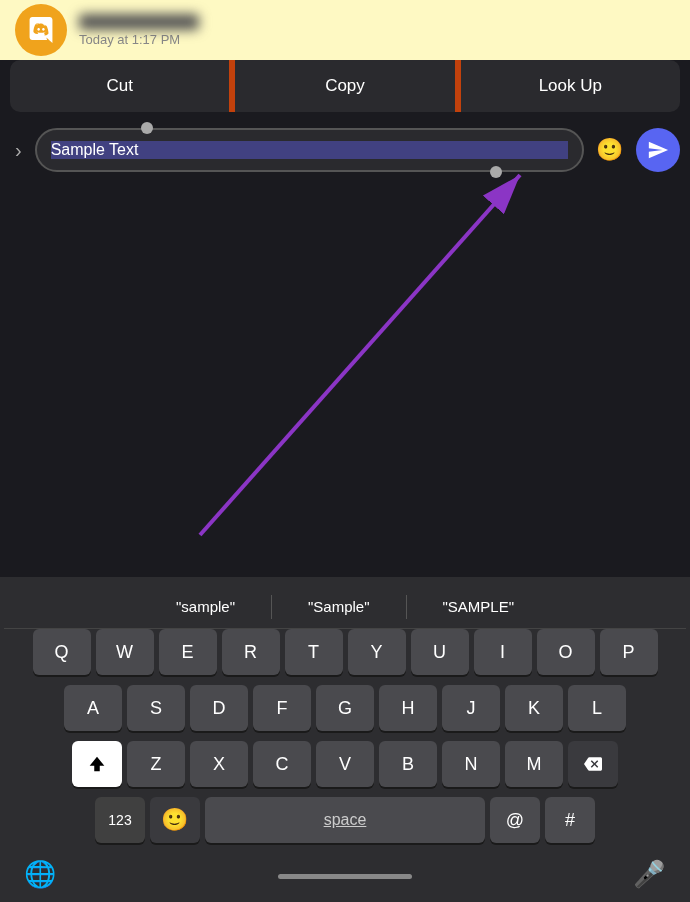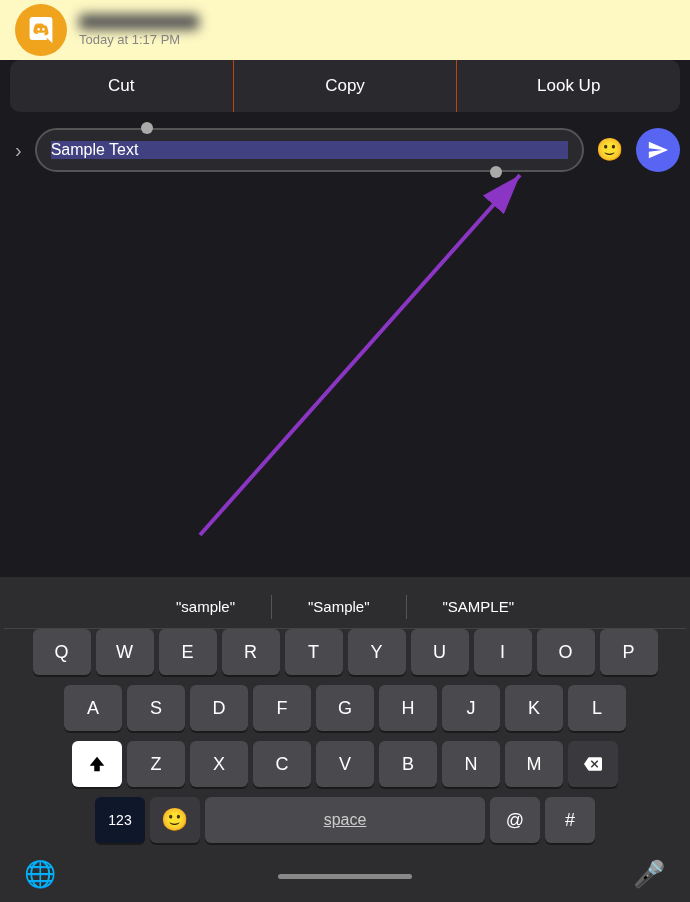--- a/index.html
+++ b/index.html
@@ -72,21 +72,21 @@
     .context-menu-item {
       flex: 1;
       display: flex;
       align-items: center;
       justify-content: center;
       color: white;
       font-size: 17px;
       font-weight: 400;
       height: 100%;
       cursor: pointer;
-      border-right: 1px solid #c2410c;
+      border-right: 6px solid #c2410c;
       padding: 0 8px;
       white-space: nowrap;
     }
 
     .context-menu-item:last-child {
       border-right: none;
     }
 
     
     .input-area {
@@ -245,21 +245,21 @@
       background: white;
       color: black;
     }
 
     .key.backspace {
       background: #3a3a3e;
       max-width: 50px;
     }
 
     .key.numbers {
-      background: #0f172a;
+      background: #404040;
       font-size: 14px;
       max-width: 50px;
     }
 
     .key.emoji-key {
       background: #3a3a3e;
       font-size: 22px;
       max-width: 50px;
     }
 

